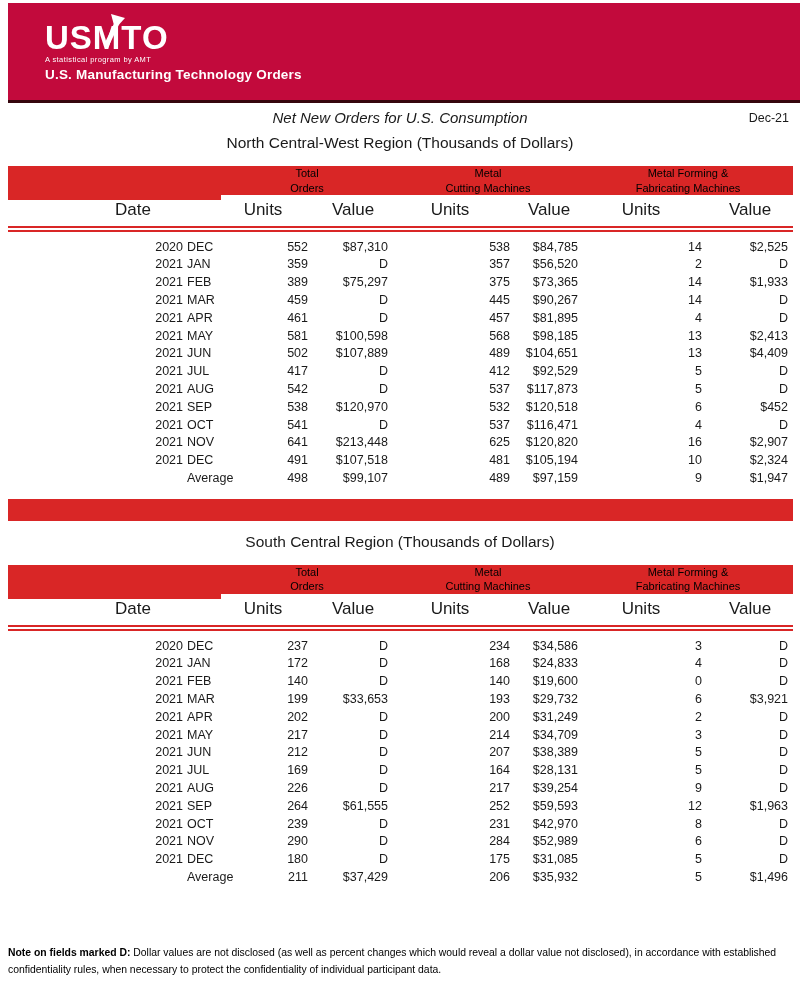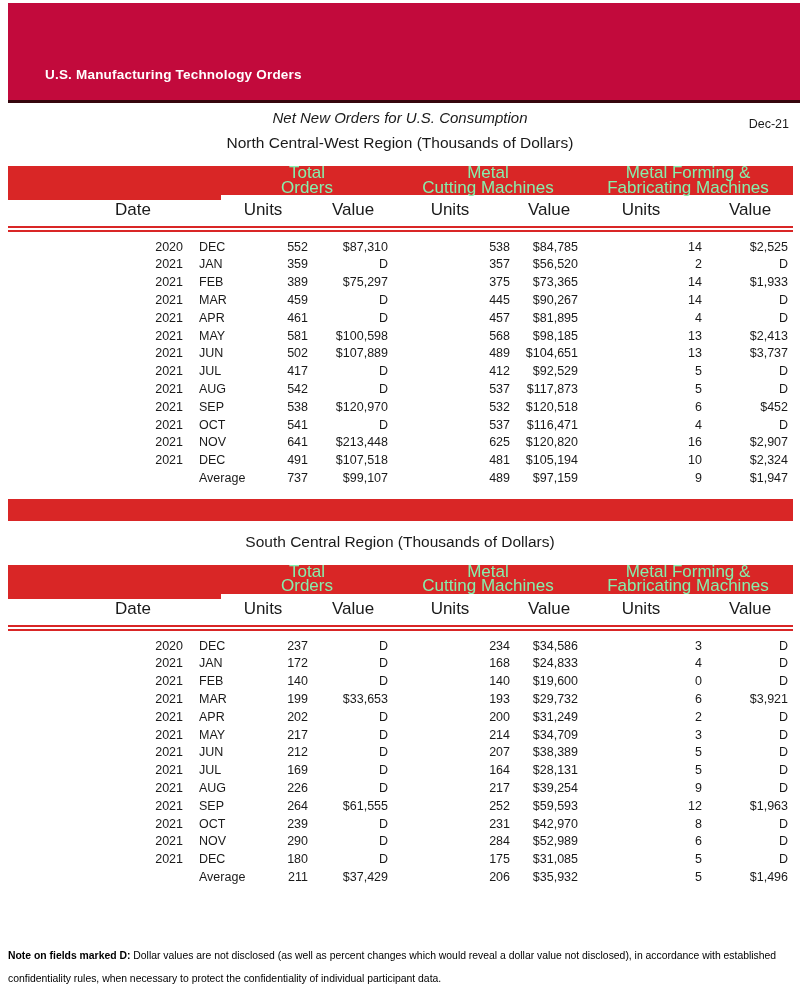--- a/index.html
+++ b/index.html
@@ -17,59 +17,69 @@
     border-bottom:3px solid var(--line-dark);position:relative;color:#fff;}
   .logo-block{position:absolute;left:37px;top:18px;}
   .logo-word{font-size:33px;font-weight:bold;letter-spacing:1px;line-height:34px;position:relative;display:inline-block;}
   .logo-arrow{position:absolute;left:57px;top:-7px;}
   .logo-sub{font-size:7.5px;letter-spacing:.4px;margin-top:0px;}
   .tagline{position:absolute;left:37px;top:64px;font-size:13.5px;font-weight:bold;letter-spacing:.2px;}
 
   
   .title-row{position:relative;margin-top:6px;height:19px;}
   .report-title{text-align:center;font-style:italic;font-size:15px;}
-  .report-date{position:absolute;right:11px;top:8px;font-size:12.5px;font-style:normal;}
+  .report-date{position:absolute;right:11px;top:2px;font-size:12.5px;font-style:normal;}
 
   
   .region-title{margin-top:6px;height:19px;text-align:center;font-size:15.5px;}
   .region-title.second{margin-top:12px;text-align:center;}
   table.data-table{margin:13px 0 0 8px;width:785px;border-collapse:separate;border-spacing:0;table-layout:fixed;}
   col.c-year{width:175px;} col.c-month{width:38px;}
   col.c-tu{width:92px;} col.c-tv{width:80px;}
   col.c-cu{width:122px;} col.c-cv{width:68px;}
   col.c-fu{width:124px;} col.c-fv{width:86px;}
 
   th{font-weight:400;}
-  .grp{background:var(--table-red);color:#86efac;height:33px;font-size:17px;line-height:14.5px;
+  .grp{background:var(--table-red);color:#000000;height:33px;font-size:11px;line-height:14.5px;
     text-align:center;vertical-align:middle;border-bottom:5px solid #fff;}
   .grp.g-date{border-bottom:5px solid var(--table-red);}
 
   .colhead th{height:20px;font-size:17px;vertical-align:middle;}
   .colhead .h-date{text-align:center;padding-left:37px;}
   .colhead .h-units{text-align:center;padding-right:8px;}
   .colhead .h-value{text-align:center;}
 
   .rule-row td{padding:0;height:6px;vertical-align:top;}
   .rule-thick{height:2.5px;background:var(--table-red);}
   .rule-thin{height:1.5px;background:var(--table-red);margin-top:2px;}
 
   .data-table td{height:17.8px;font-size:12.5px;vertical-align:middle;white-space:nowrap;}
   td.c-year{text-align:right;}
-  td.c-month{text-align:left;padding-left:16px;overflow:visible;}
+  td.c-month{text-align:left;padding-left:4px;overflow:visible;}
   td.c-num{text-align:right;padding-right:5px;}
 
   .divider-bar{margin:12px 0 0 8px;width:785px;height:22px;background:var(--table-red);}
 
-  .footnote{margin:58px 8px 0 8px;width:784px;font-size:10.4px;line-height:23px;color:#000;}
+  .footnote{margin:58px 8px 0 8px;width:784px;font-size:10.4px;line-height:17px;color:#000;}
   .footnote b{font-weight:bold;}
 </style>
 </head>
 <body>
 
 <div class="banner">
+  <div class="logo-block">
+    <span class="logo-word">
+      <span>USMTO</span>
+      <svg class="logo-arrow" width="24" height="32" viewBox="0 0 24 32">
+        <line x1="5" y1="30" x2="15" y2="9" stroke="#ffffff" stroke-width="5"></line>
+        <polygon points="9,0 23,4 13,15" fill="#ffffff"></polygon>
+      </svg>
+    </span>
+    <div class="logo-sub">A statistical program by AMT</div>
+  </div>
   <div class="tagline">U.S. Manufacturing Technology Orders</div>
 </div>
 
 <div class="title-row">
   <div class="report-title">Net New Orders for U.S. Consumption</div>
   <div class="report-date">Dec-21</div>
 </div>
 
 <div class="region-title">North Central-West Region (Thousands of Dollars)</div>
 
@@ -169,21 +179,21 @@
         <td class="c-num">$2,413</td>
       </tr>
       <tr>
         <td class="c-year">2021</td>
         <td class="c-month">JUN</td>
         <td class="c-num">502</td>
         <td class="c-num">$107,889</td>
         <td class="c-num">489</td>
         <td class="c-num">$104,651</td>
         <td class="c-num">13</td>
-        <td class="c-num">$3,737</td>
+        <td class="c-num">$4,409</td>
       </tr>
       <tr>
         <td class="c-year">2021</td>
         <td class="c-month">JUL</td>
         <td class="c-num">417</td>
         <td class="c-num">D</td>
         <td class="c-num">412</td>
         <td class="c-num">$92,529</td>
         <td class="c-num">5</td>
         <td class="c-num">D</td>
@@ -234,21 +244,21 @@
         <td class="c-num">491</td>
         <td class="c-num">$107,518</td>
         <td class="c-num">481</td>
         <td class="c-num">$105,194</td>
         <td class="c-num">10</td>
         <td class="c-num">$2,324</td>
       </tr>
       <tr>
         <td class="c-year"></td>
         <td class="c-month">Average</td>
-        <td class="c-num">737</td>
+        <td class="c-num">498</td>
         <td class="c-num">$99,107</td>
         <td class="c-num">489</td>
         <td class="c-num">$97,159</td>
         <td class="c-num">9</td>
         <td class="c-num">$1,947</td>
       </tr>
     </tbody>
 </table>
 
 <div class="divider-bar"></div>

